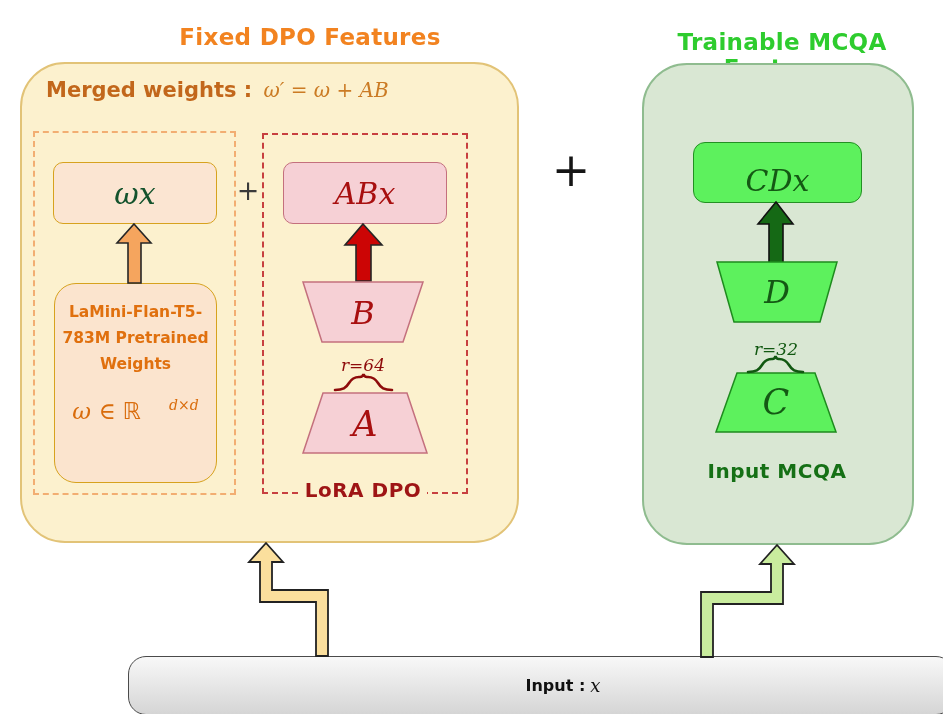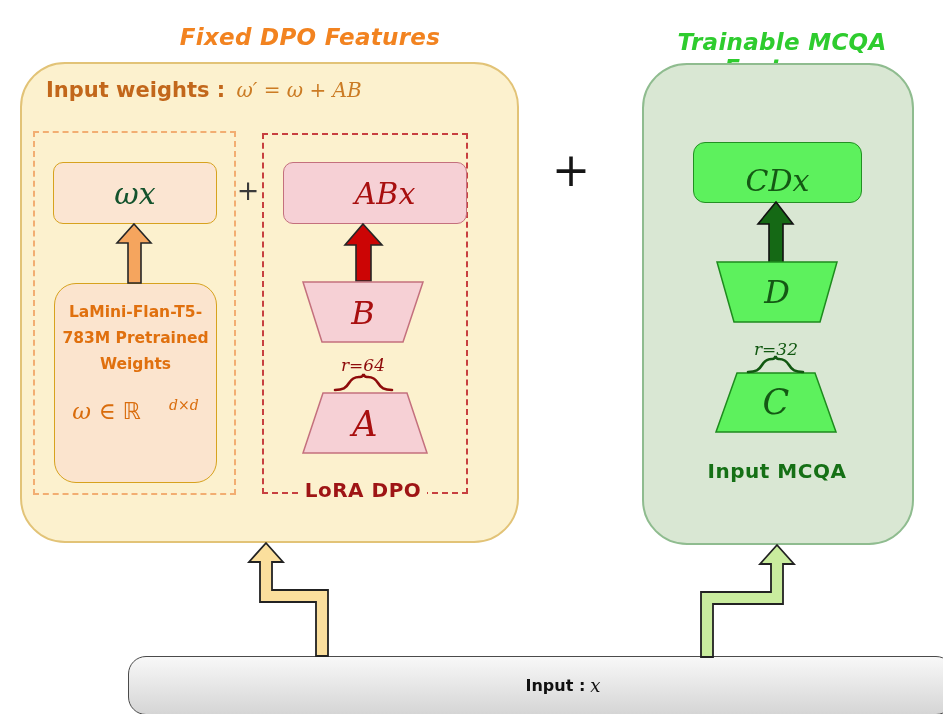--- a/index.html
+++ b/index.html
@@ -4,21 +4,21 @@
 <style>
   html,body{margin:0;padding:0;background:#ffffff;}
   .canvas{
     position:relative;width:943px;height:714px;background:#ffffff;overflow:hidden;
     font-family:"DejaVu Sans",sans-serif;
   }
   .abs{position:absolute;}
   .math{font-family:"DejaVu Serif","DejaVu Sans",serif;font-style:italic;}
 
   
-  .title{position:absolute;text-align:center;font-size:23px;font-weight:600;letter-spacing:.3px;font-style:italic;}
+  .title{position:absolute;text-align:center;font-size:23px;font-weight:600;letter-spacing:.3px;}
   .dpo-title{left:140px;top:24px;width:340px;color:#F28320;}
   .mcqa-title{left:622px;top:29px;width:320px;color:#2ECC2E;}
 
   
   .panel{position:absolute;border-radius:45px;z-index:1;}
   .dpo-panel{left:20px;top:62px;width:495px;height:477px;background:#FCF1CE;border:2px solid #E2C377;}
   .mcqa-panel{left:642px;top:63px;width:268px;height:478px;background:#D9E7D3;border:2px solid #8FBC8F;}
 
   
   .merged-line{left:46px;top:78px;z-index:3;color:#C2671B;font-size:21px;font-weight:600;white-space:nowrap;}
@@ -26,21 +26,21 @@
 
   
   .dashed-box{position:absolute;z-index:2;}
   .pretrained-dashed{left:33px;top:131px;width:199px;height:360px;border:2px dashed #F2AE72;}
   .lora-dpo-dashed{left:262px;top:133px;width:202px;height:357px;border:2px dashed #C74040;}
 
   
   .node{position:absolute;z-index:3;display:flex;align-items:center;justify-content:center;}
   .omega-x-box{left:53px;top:162px;width:162px;height:60px;border-radius:10px;background:#FBE5D2;border:1.5px solid #D7A21E;}
   .omega-x-box .math{font-size:30px;color:#14532d;}
-  .abx-box{left:283px;top:162px;width:162px;height:60px;border-radius:10px;background:#F6D0D5;border:1.5px solid #C4707D;padding-left:20px;}
+  .abx-box{left:283px;top:162px;width:162px;height:60px;border-radius:10px;background:#F6D0D5;border:1.5px solid #C4707D;}
   .abx-box .math{font-size:30px;color:#A80F0F;}
   .cdx-box{left:693px;top:142px;width:167px;height:59px;border-radius:12px;background:#5DF15D;border:1.5px solid #239023;}
   .cdx-box .math{font-size:30px;color:#145914;margin-top:16px;}
 
   .inner-plus{left:233px;top:175px;width:30px;z-index:3;font-family:"DejaVu Serif",serif;font-size:27px;color:#3A3A3A;text-align:center;}
   .big-plus{left:546px;top:143px;width:50px;z-index:3;font-family:"DejaVu Serif",serif;font-size:46px;font-weight:300;color:#151515;text-align:center;}
 
   
   .pretrained-box{left:54px;top:283px;width:161px;height:198px;z-index:3;border-radius:22px;background:#FBE4CE;border:1.5px solid #D7A21E;
     display:flex;flex-direction:column;align-items:center;}
@@ -76,21 +76,21 @@
 
 <div class="canvas">
 
   <div class="title dpo-title">Fixed DPO Features</div>
   <div class="title mcqa-title">Trainable MCQA Features</div>
 
   <div class="panel dpo-panel"></div>
   <div class="panel mcqa-panel"></div>
 
   <div class="abs merged-line">
-    <span>Input weights :</span>
+    <span>Merged weights :</span>
     <span class="math">ω′ = ω + AB</span>
   </div>
 
   <div class="dashed-box pretrained-dashed"></div>
   <div class="dashed-box lora-dpo-dashed"></div>
 
   <div class="node omega-x-box">
     <span class="math">ωx</span>
   </div>
   <div class="abs inner-plus">+</div>

